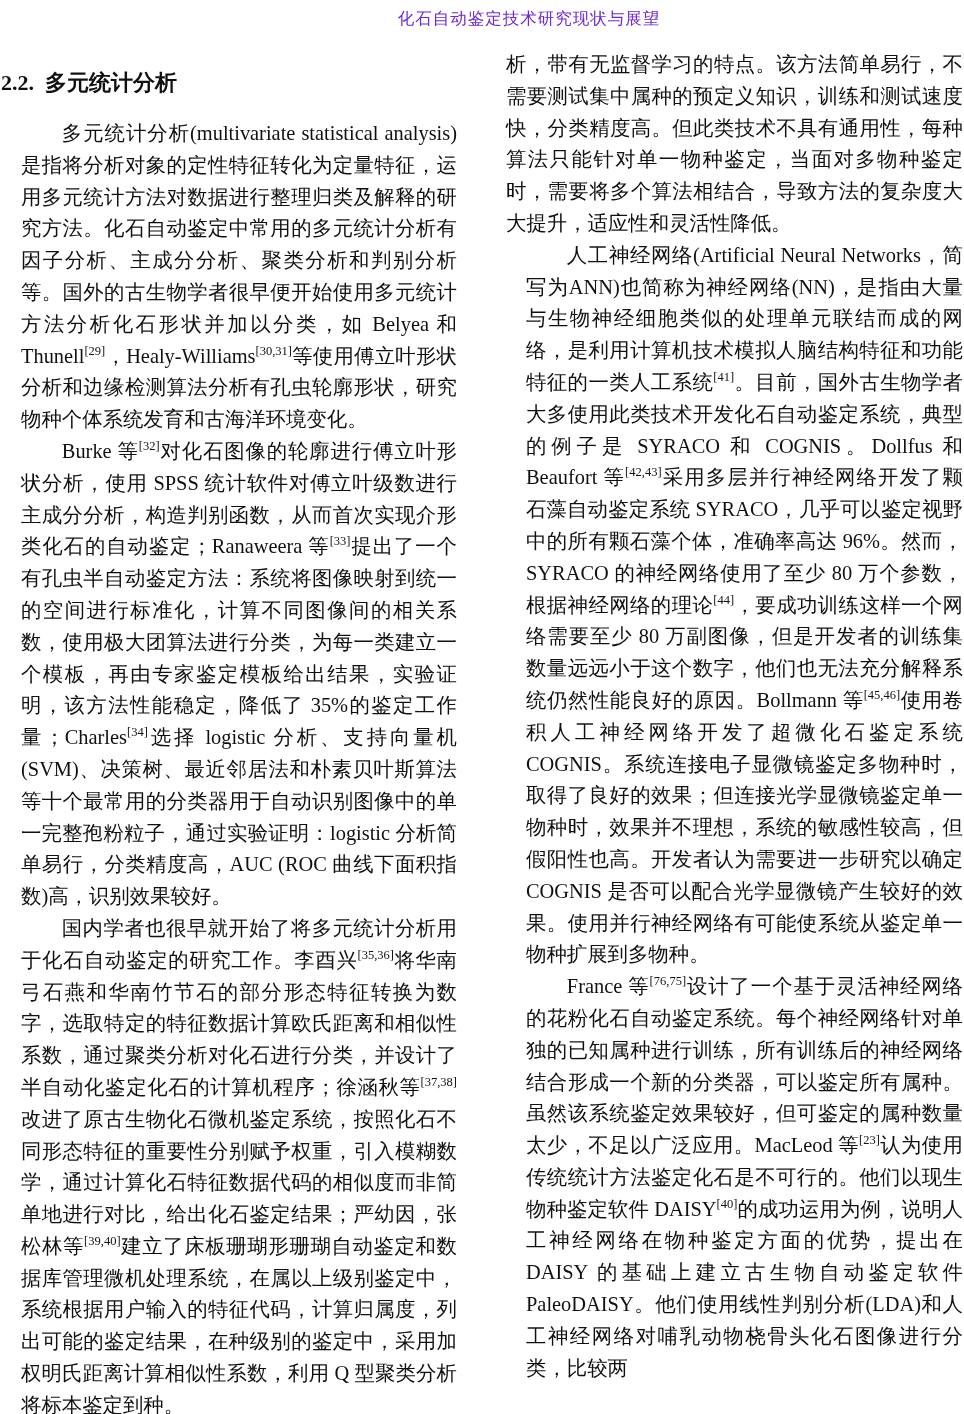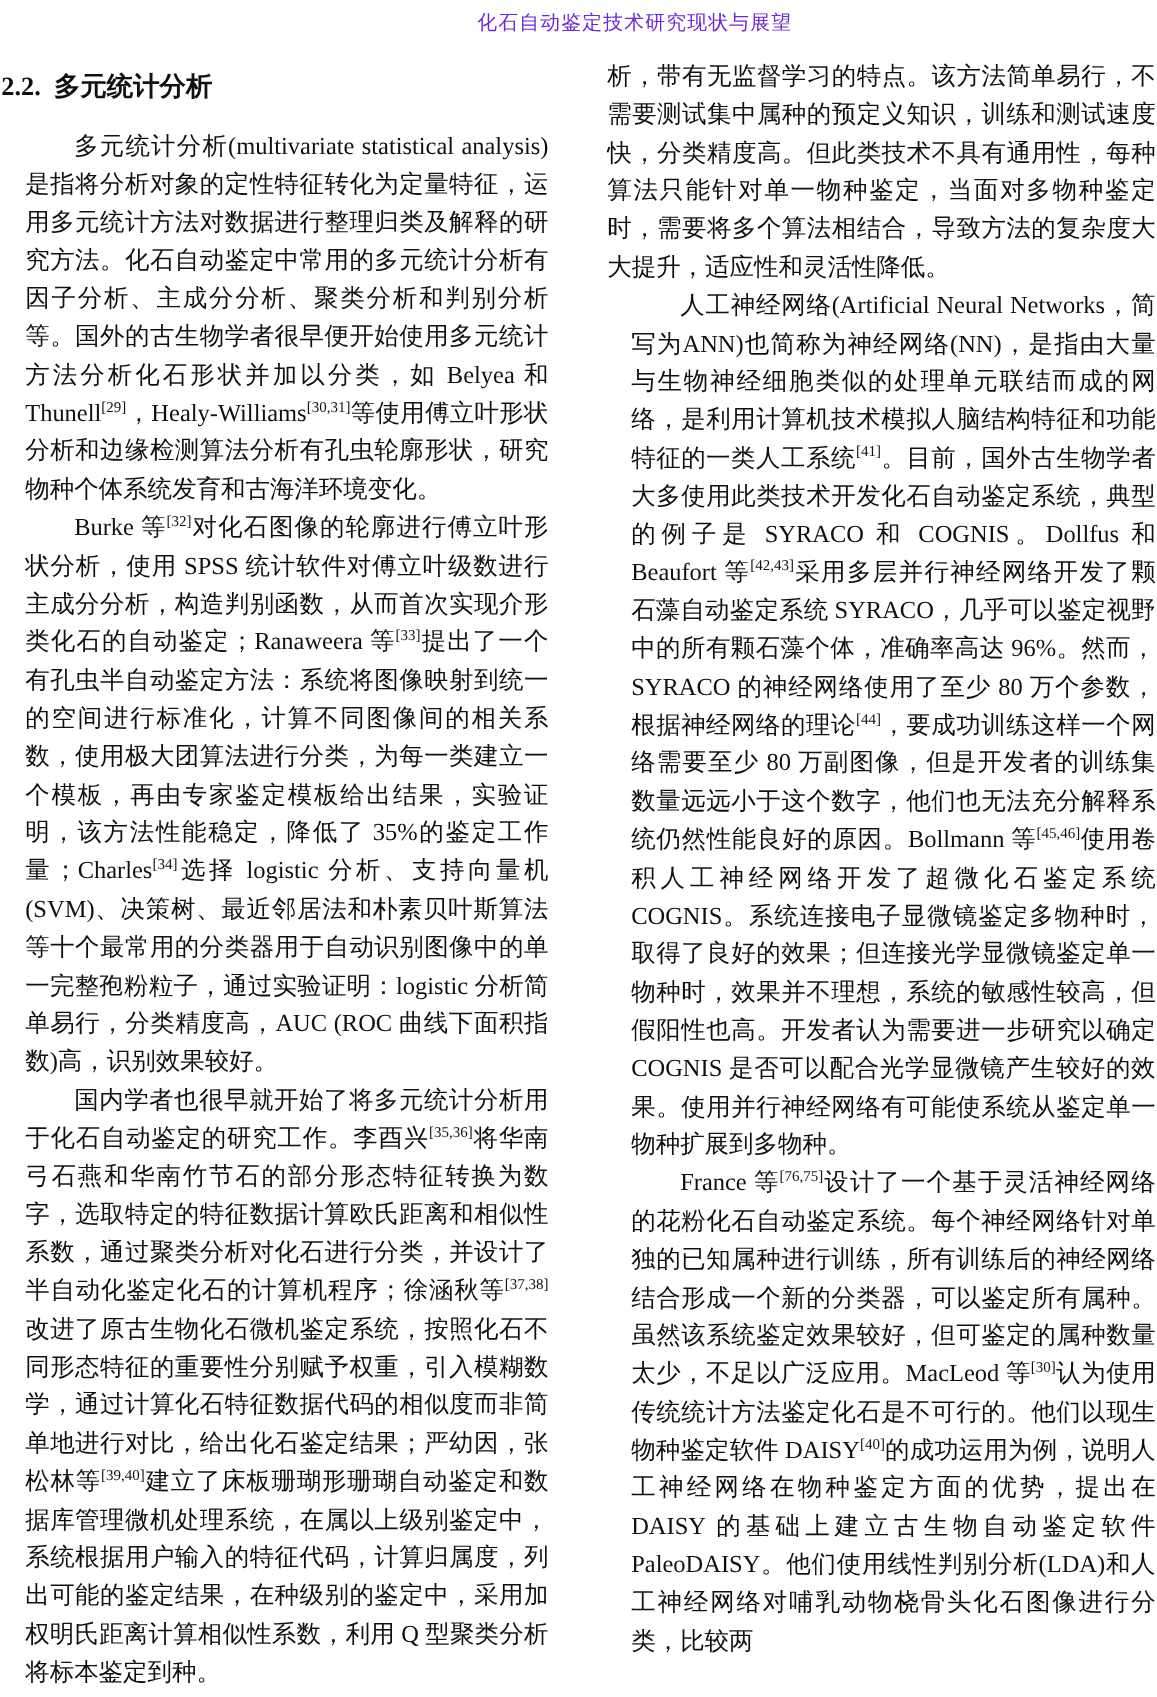--- a/index.html
+++ b/index.html
@@ -42,21 +42,21 @@
   .col-left  { left: 1px;   top: 57px; width: 456px; }
   .col-right { left: 506px; top: 49px; width: 457px; }
 
   .col h2 {
     font-size: 22px;
     line-height: 30px;
     margin: 20px 0 14px 0;
     text-align: left;
     white-space: nowrap;
   }
-  .col h2:first-child { margin-top: 0; margin-bottom: 20px; }
+  .col h2:first-child { margin-top: 11px; margin-bottom: 20px; }
   .h-num {
     font-family: "Liberation Serif", "DejaVu Serif", serif;
     font-weight: bold;
   }
   .h-title {
     font-family: "Liberation Sans", "DejaVu Sans", sans-serif;
     font-weight: bold;
     margin-left: 11px;
   }
   .para {
@@ -92,17 +92,17 @@
   <div class="col col-left">
       <h2><span class="h-num">2.2.</span><span class="h-title">多元统计分析</span></h2>
       <p class="para indent">多元统计分析(multivariate statistical analysis)是指将分析对象的定性特征转化为定量特征，运用多元统计方法对数据进行整理归类及解释的研究方法。化石自动鉴定中常用的多元统计分析有因子分析、主成分分析、聚类分析和判别分析等。国外的古生物学者很早便开始使用多元统计方法分析化石形状并加以分类，如 Belyea 和 Thunell<sup>[29]</sup>，Healy-Williams<sup>[30,31]</sup>等使用傅立叶形状分析和边缘检测算法分析有孔虫轮廓形状，研究物种个体系统发育和古海洋环境变化。</p>
       <p class="para indent">Burke 等<sup>[32]</sup>对化石图像的轮廓进行傅立叶形状分析，使用 SPSS 统计软件对傅立叶级数进行主成分分析，构造判别函数，从而首次实现介形类化石的自动鉴定；Ranaweera 等<sup>[33]</sup>提出了一个有孔虫半自动鉴定方法：系统将图像映射到统一的空间进行标准化，计算不同图像间的相关系数，使用极大团算法进行分类，为每一类建立一个模板，再由专家鉴定模板给出结果，实验证明，该方法性能稳定，降低了 35%的鉴定工作量；Charles<sup>[34]</sup>选择 logistic 分析、支持向量机(SVM)、决策树、最近邻居法和朴素贝叶斯算法等十个最常用的分类器用于自动识别图像中的单一完整孢粉粒子，通过实验证明：logistic 分析简单易行，分类精度高，AUC (ROC 曲线下面积指数)高，识别效果较好。</p>
       <p class="para indent">国内学者也很早就开始了将多元统计分析用于化石自动鉴定的研究工作。李酉兴<sup>[35,36]</sup>将华南弓石燕和华南竹节石的部分形态特征转换为数字，选取特定的特征数据计算欧氏距离和相似性系数，通过聚类分析对化石进行分类，并设计了半自动化鉴定化石的计算机程序；徐涵秋等<sup>[37,38]</sup>改进了原古生物化石微机鉴定系统，按照化石不同形态特征的重要性分别赋予权重，引入模糊数学，通过计算化石特征数据代码的相似度而非简单地进行对比，给出化石鉴定结果；严幼因，张松林等<sup>[39,40]</sup>建立了床板珊瑚形珊瑚自动鉴定和数据库管理微机处理系统，在属以上级别鉴定中，系统根据用户输入的特征代码，计算归属度，列出可能的鉴定结果，在种级别的鉴定中，采用加权明氏距离计算相似性系数，利用 Q 型聚类分析将标本鉴定到种。</p>
     </div>
 
   <div class="col col-right">
       <p class="para">析，带有无监督学习的特点。该方法简单易行，不需要测试集中属种的预定义知识，训练和测试速度快，分类精度高。但此类技术不具有通用性，每种算法只能针对单一物种鉴定，当面对多物种鉴定时，需要将多个算法相结合，导致方法的复杂度大大提升，适应性和灵活性降低。</p>
       <p class="para indent">人工神经网络(Artificial Neural Networks，简写为ANN)也简称为神经网络(NN)，是指由大量与生物神经细胞类似的处理单元联结而成的网络，是利用计算机技术模拟人脑结构特征和功能特征的一类人工系统<sup>[41]</sup>。目前，国外古生物学者大多使用此类技术开发化石自动鉴定系统，典型的例子是 SYRACO 和 COGNIS。Dollfus 和 Beaufort 等<sup>[42,43]</sup>采用多层并行神经网络开发了颗石藻自动鉴定系统 SYRACO，几乎可以鉴定视野中的所有颗石藻个体，准确率高达 96%。然而，SYRACO 的神经网络使用了至少 80 万个参数，根据神经网络的理论<sup>[44]</sup>，要成功训练这样一个网络需要至少 80 万副图像，但是开发者的训练集数量远远小于这个数字，他们也无法充分解释系统仍然性能良好的原因。Bollmann 等<sup>[45,46]</sup>使用卷积人工神经网络开发了超微化石鉴定系统 COGNIS。系统连接电子显微镜鉴定多物种时，取得了良好的效果；但连接光学显微镜鉴定单一物种时，效果并不理想，系统的敏感性较高，但假阳性也高。开发者认为需要进一步研究以确定 COGNIS 是否可以配合光学显微镜产生较好的效果。使用并行神经网络有可能使系统从鉴定单一物种扩展到多物种。</p>
-      <p class="para indent">France 等<sup>[76,75]</sup>设计了一个基于灵活神经网络的花粉化石自动鉴定系统。每个神经网络针对单独的已知属种进行训练，所有训练后的神经网络结合形成一个新的分类器，可以鉴定所有属种。虽然该系统鉴定效果较好，但可鉴定的属种数量太少，不足以广泛应用。MacLeod 等<sup>[30]</sup>认为使用传统统计方法鉴定化石是不可行的。他们以现生物种鉴定软件 DAISY<sup>[40]</sup>的成功运用为例，说明人工神经网络在物种鉴定方面的优势，提出在 DAISY 的基础上建立古生物自动鉴定软件 PaleoDAISY。他们使用线性判别分析(LDA)和人工神经网络对哺乳动物桡骨头化石图像进行分类，比较两</p>
+      <p class="para indent">France 等<sup>[76,75]</sup>设计了一个基于灵活神经网络的花粉化石自动鉴定系统。每个神经网络针对单独的已知属种进行训练，所有训练后的神经网络结合形成一个新的分类器，可以鉴定所有属种。虽然该系统鉴定效果较好，但可鉴定的属种数量太少，不足以广泛应用。MacLeod 等<sup>[23]</sup>认为使用传统统计方法鉴定化石是不可行的。他们以现生物种鉴定软件 DAISY<sup>[40]</sup>的成功运用为例，说明人工神经网络在物种鉴定方面的优势，提出在 DAISY 的基础上建立古生物自动鉴定软件 PaleoDAISY。他们使用线性判别分析(LDA)和人工神经网络对哺乳动物桡骨头化石图像进行分类，比较两</p>
     </div>
 
 
 </div>
 
 </body></html>

